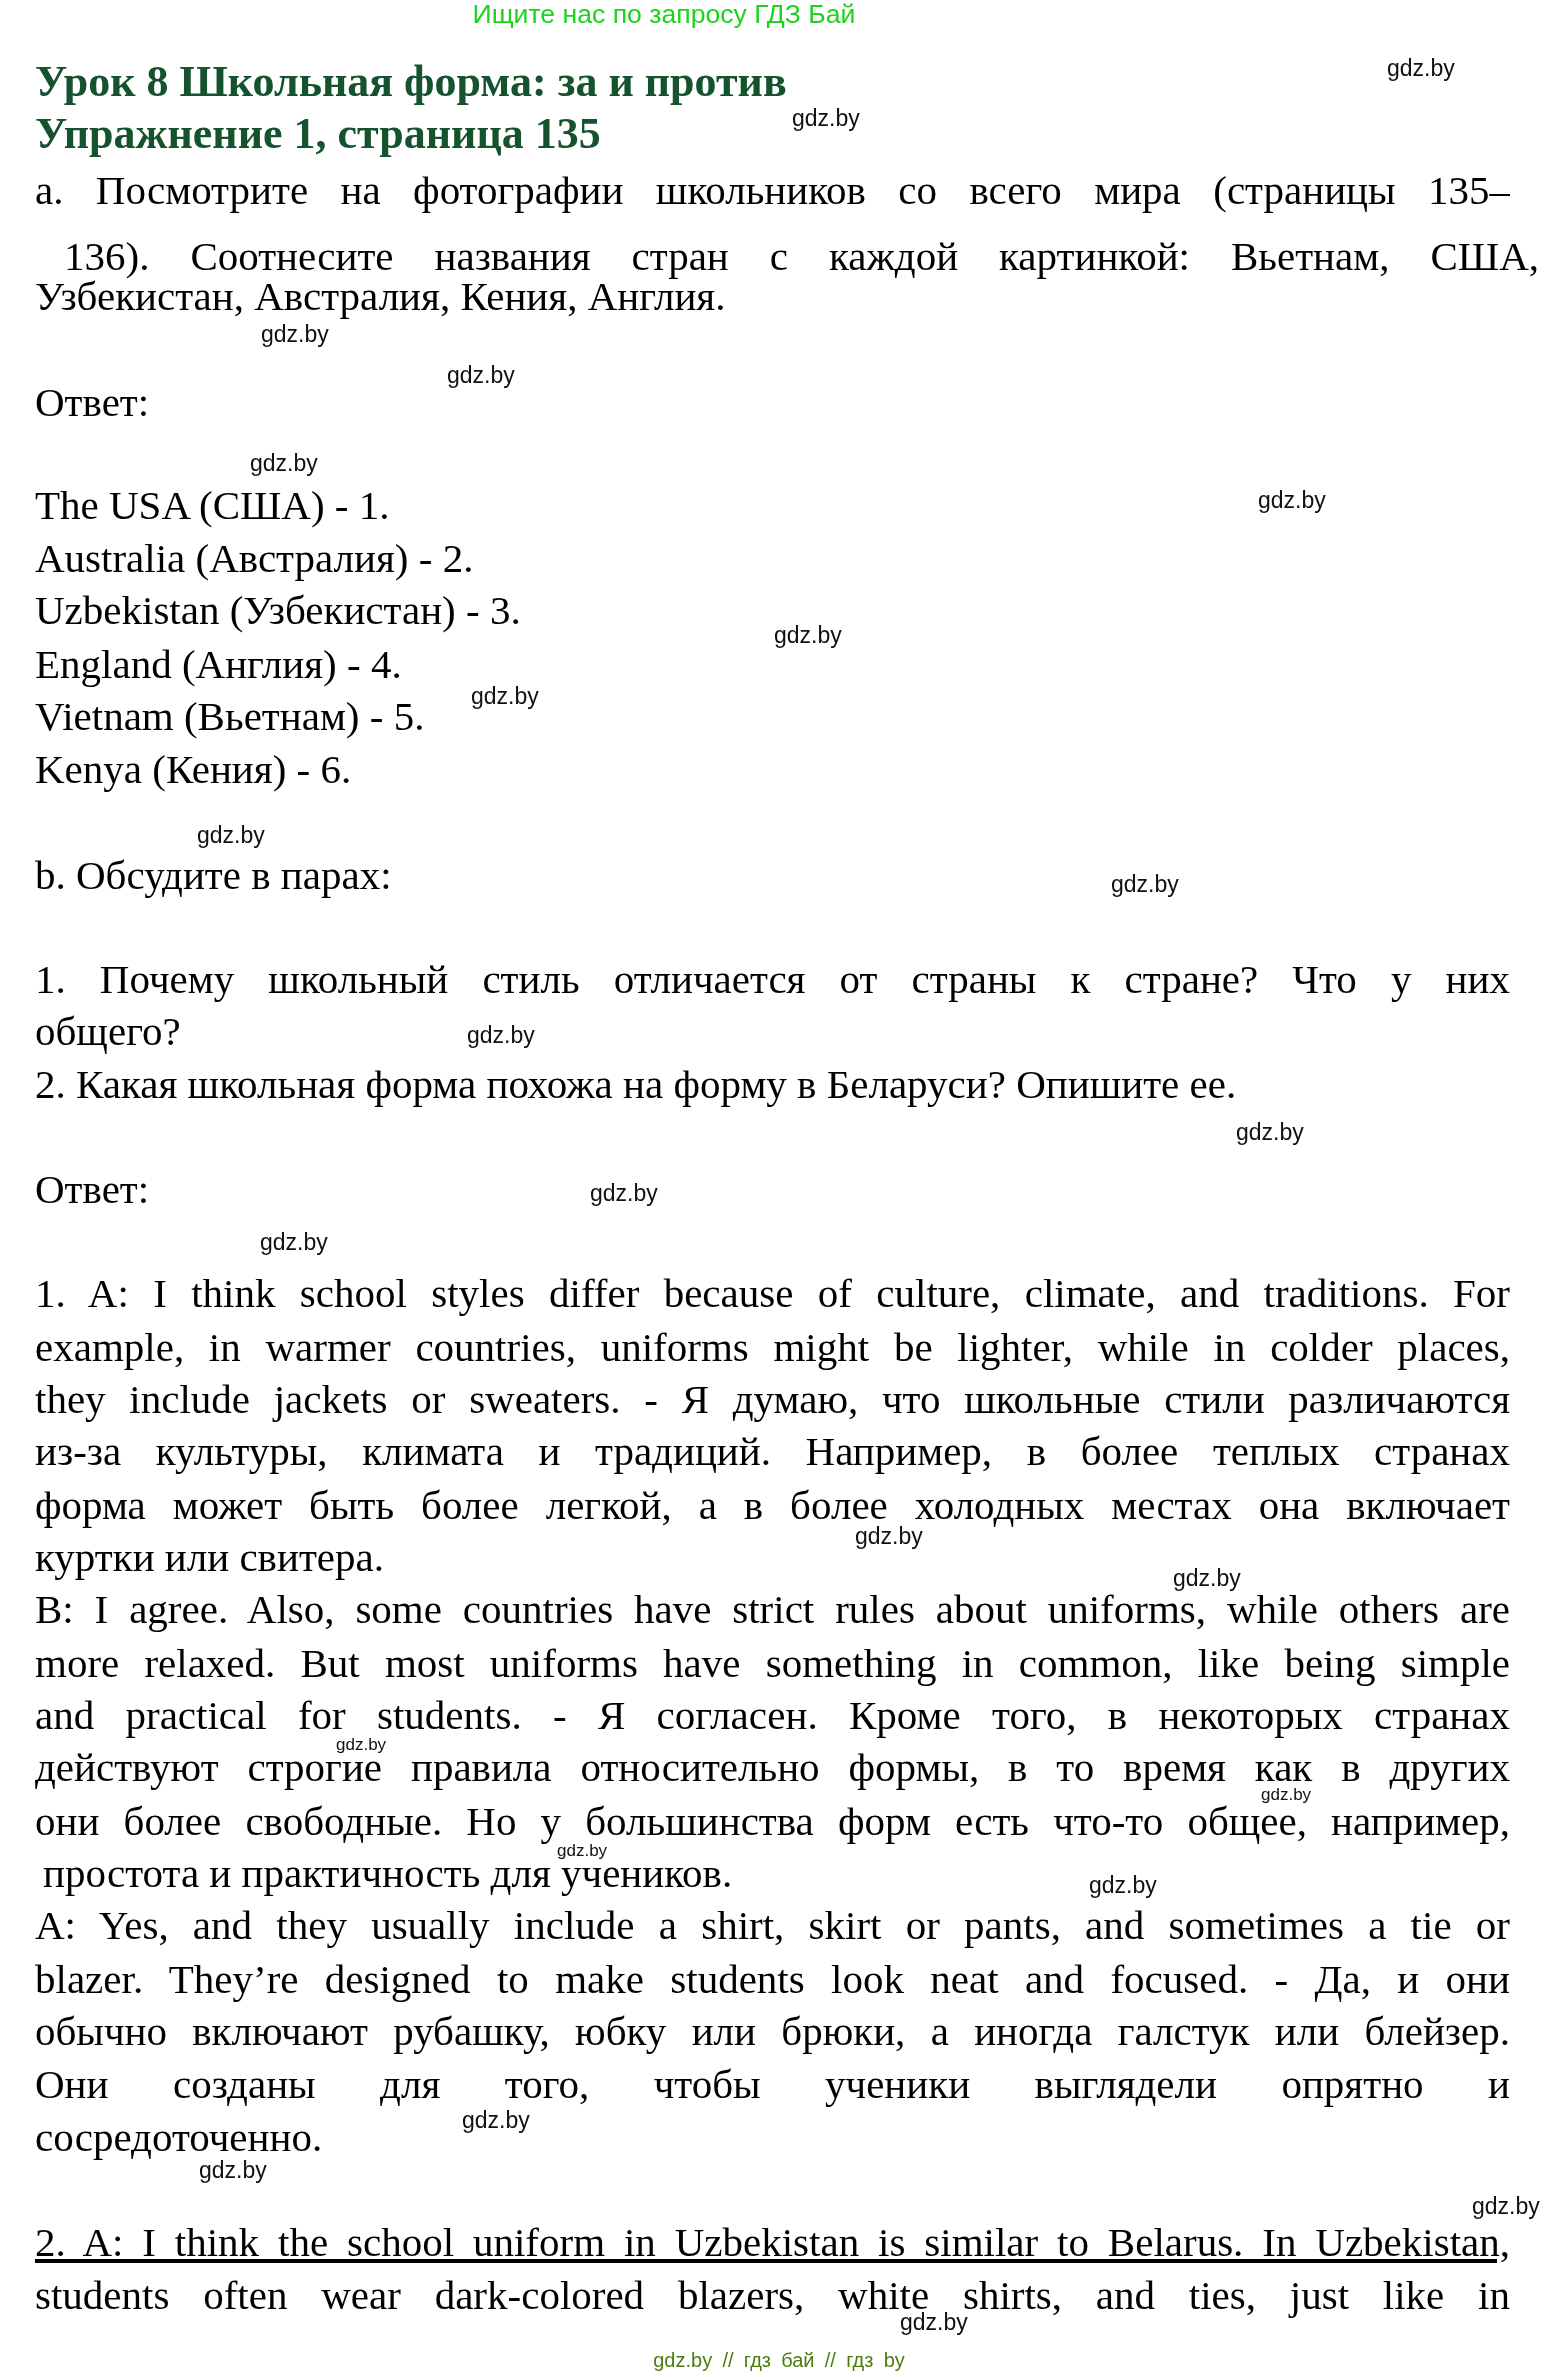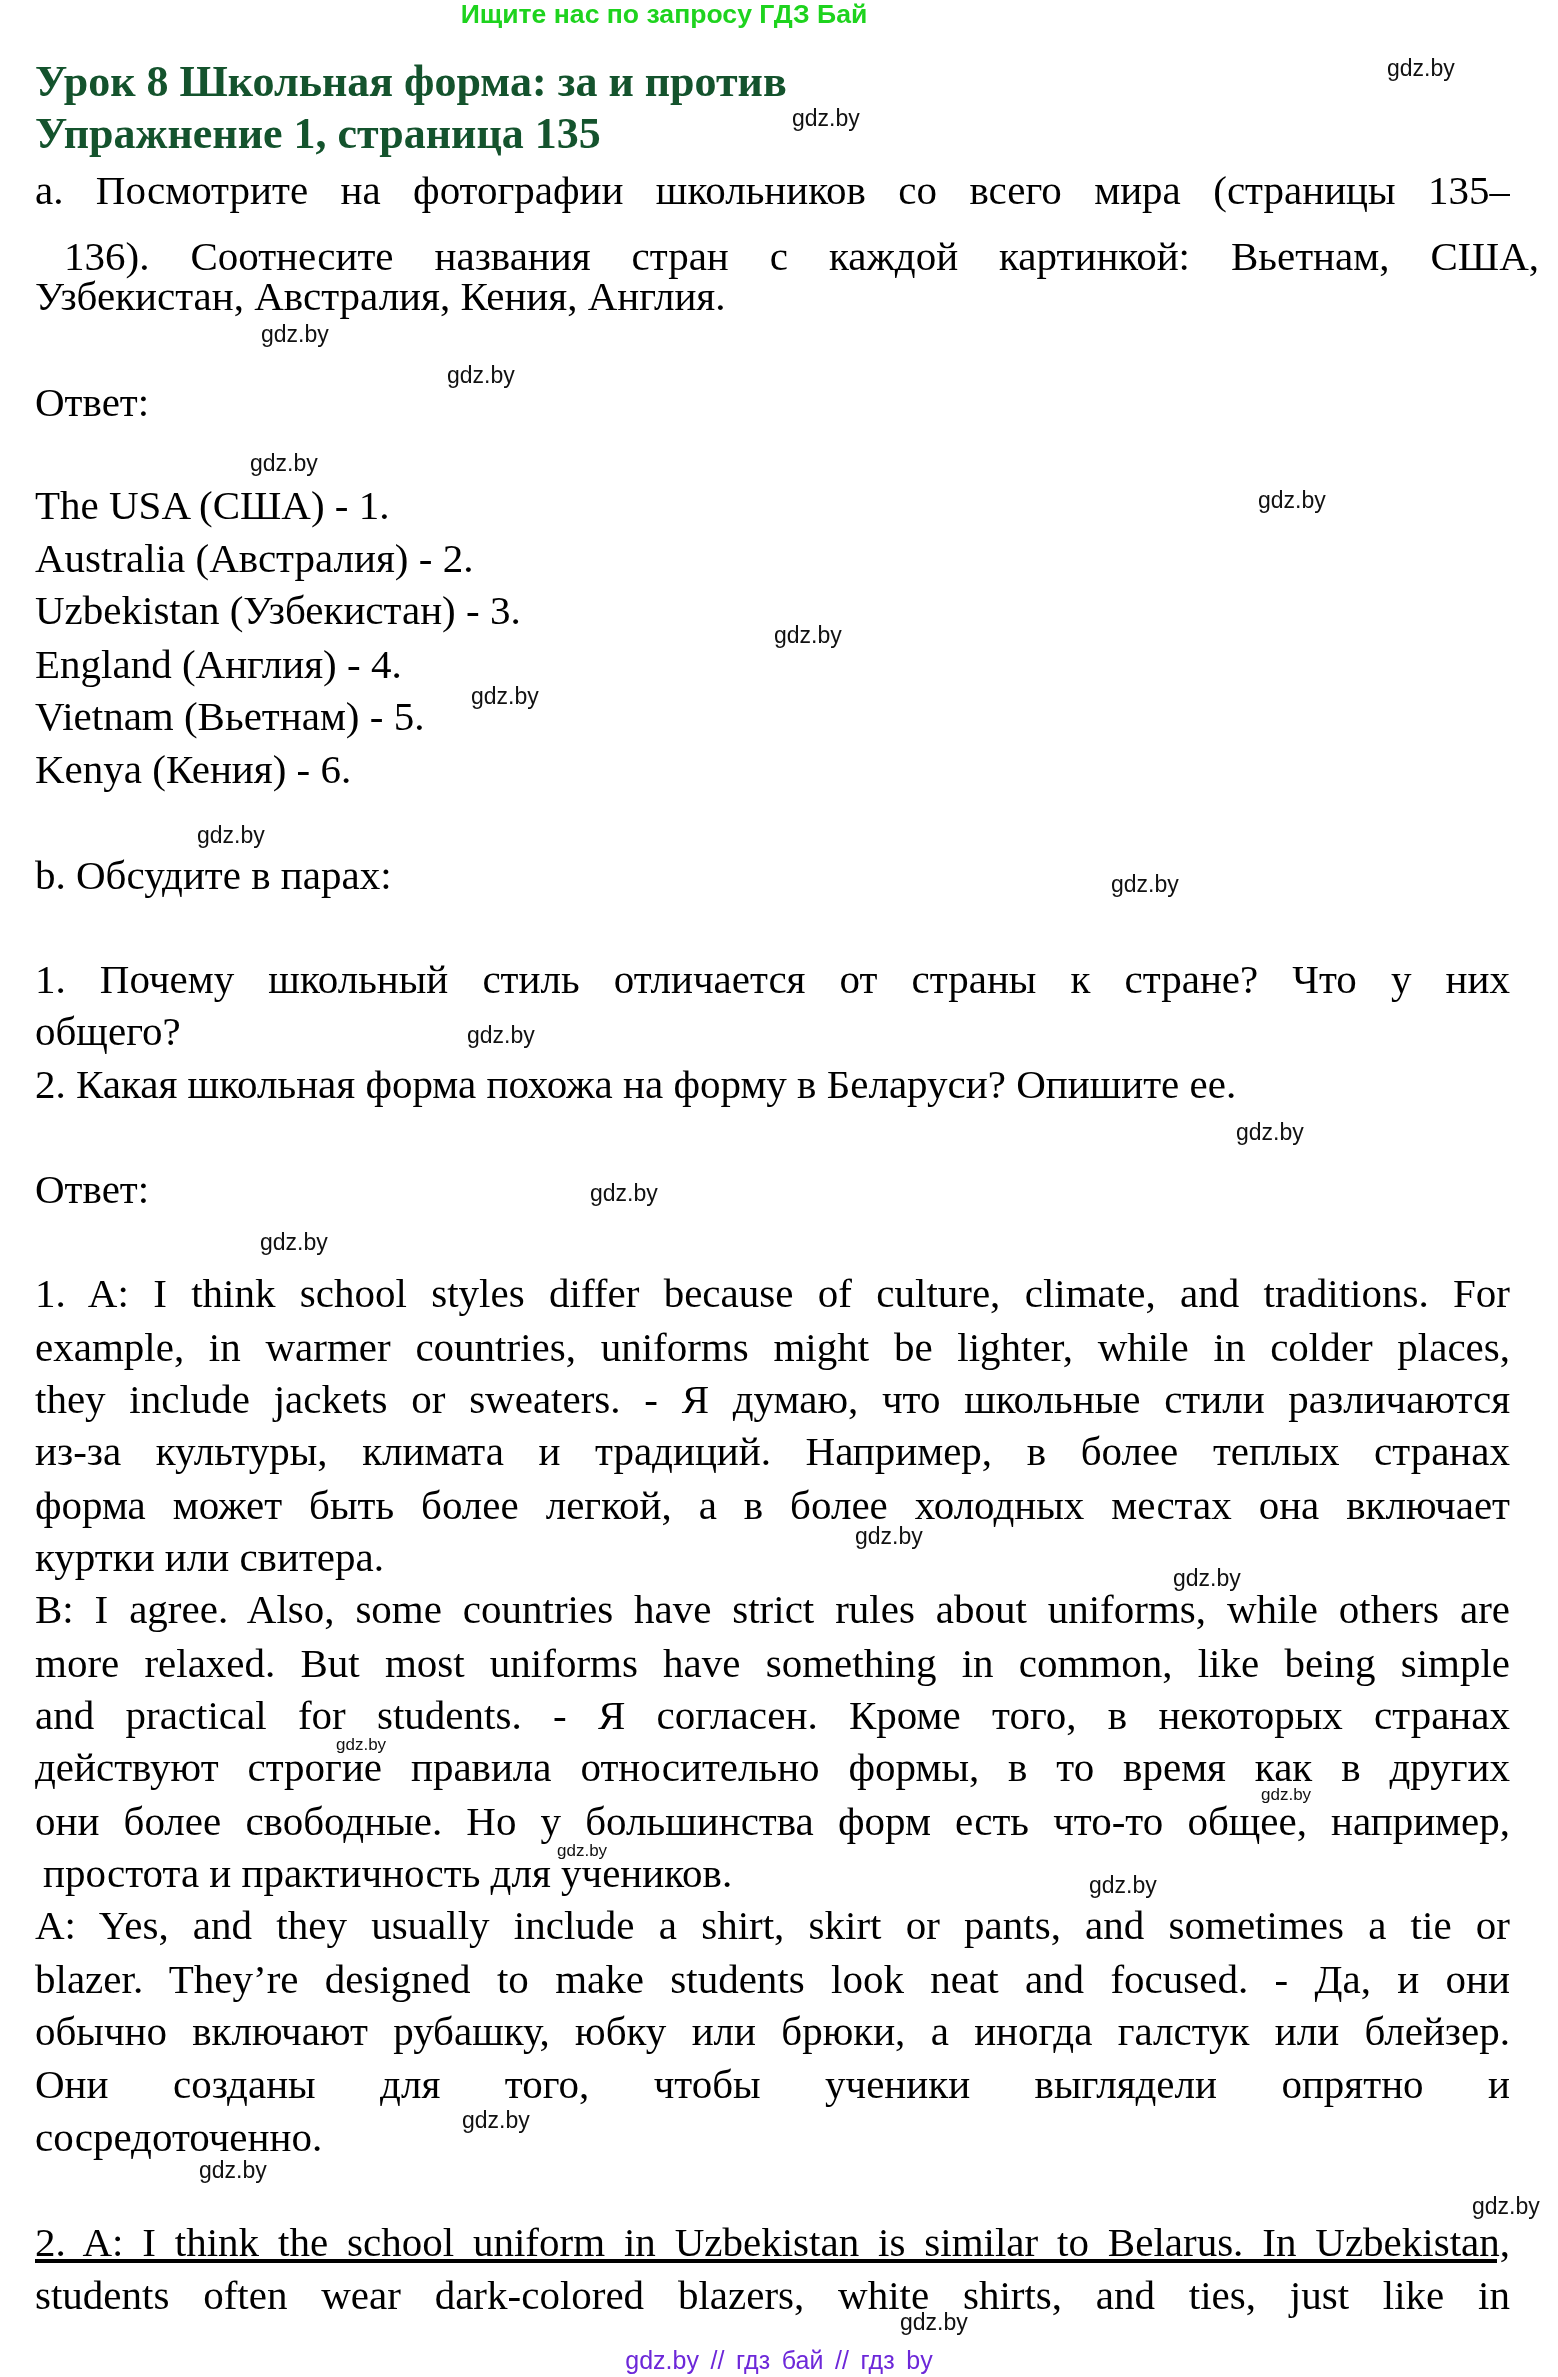--- a/index.html
+++ b/index.html
@@ -1,25 +1,25 @@
 <!DOCTYPE html>
 <html style="font-size:12.5px"><head>
 <meta charset="utf-8">
 <style>
   html, body { margin: 0; padding: 0; background: #ffffff; }
   body { width: 1558px; height: 2377px; position: relative; overflow: hidden; }
   .top-banner {
     position: absolute; left: 0; width: 1328px; top: 0; height: 28px;
     text-align: center; color: #1ed31e;
-    font-family: "Liberation Sans", sans-serif; font-size: 26.6px; line-height: 28px; font-weight: bold;
+    font-family: "Liberation Sans", sans-serif; font-size: 26.6px; line-height: 28px;
   }
   .footer {
     position: absolute; left: 0; width: 1558px; top: 2345px; height: 31px;
-    text-align: center; color: #6d28d9;
-    font-family: "Liberation Sans", sans-serif; font-size: 25px; line-height: 31px;
+    text-align: center; color: #4d7c0f;
+    font-family: "Liberation Sans", sans-serif; font-size: 20px; line-height: 31px;
     word-spacing: 4.7px;
   }
   .title {
     position: absolute; left: 35px; font-family: "Liberation Serif", serif;
     font-weight: bold; font-size: 44px; line-height: 52px; color: #14532d;
     white-space: nowrap;
   }
   .line {
     position: absolute; left: 35px; width: 1475px;
     font-family: "Liberation Serif", serif; font-size: 41px; line-height: 52px;

